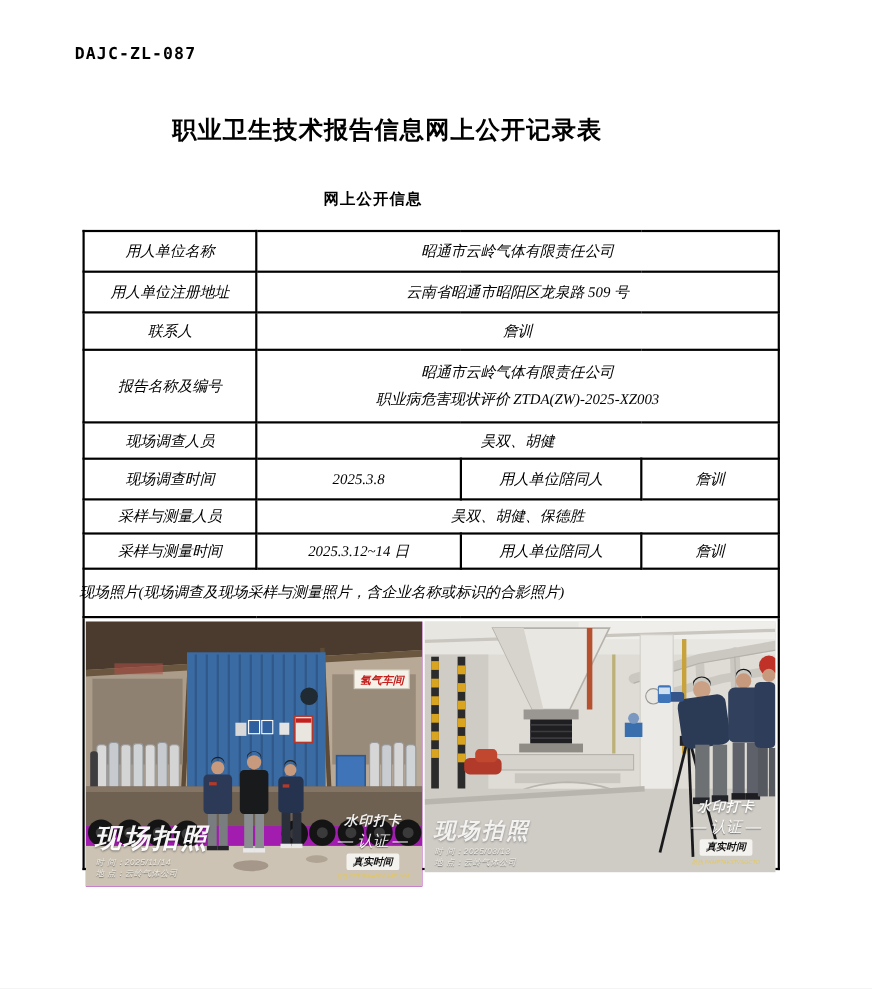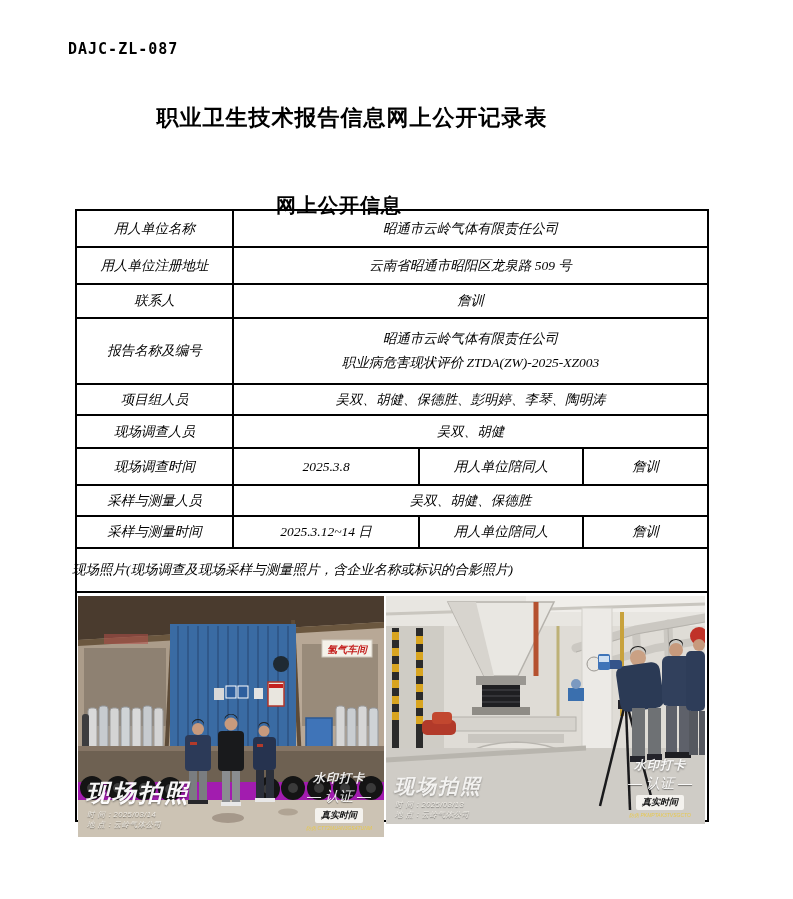--- a/index.html
+++ b/index.html
@@ -12,21 +12,21 @@
     position:absolute; left:68px; top:40px;
     font-family:"DejaVu Sans Mono", monospace;
     font-weight:bold; font-size:15px; letter-spacing:1px;
   }
   .title {
     position:absolute; left:0; top:103px; width:704px;
     text-align:center; font-weight:bold; font-size:22px; letter-spacing:1px;
   }
   .subtitle {
     position:absolute; left:0; top:172px; width:678px;
-    text-align:center; font-weight:bold; font-size:20px; letter-spacing:1px;margin-top:20px;
+    text-align:center; font-weight:bold; font-size:14px; letter-spacing:1px;
   }
   .main-table {
     position:absolute; left:75px; top:209px; width:632px;
     border-collapse:collapse; table-layout:fixed;
     font-size:13.5px;
     font-style:italic;
   }
   .main-table td {
     border:2px solid #000; text-align:center; vertical-align:middle;
     padding:2px 4px; overflow:visible;
@@ -98,24 +98,20 @@
     <tr class="r3">
       <td>联系人</td>
       <td colspan="3">詹训</td>
     </tr>
     <tr class="r4">
       <td>报告名称及编号</td>
       <td colspan="3">
         <div>昭通市云岭气体有限责任公司</div>
         <div style="margin-top:6px;">职业病危害现状评价 ZTDA(ZW)-2025-XZ003</div>
       </td>
-    </tr>
-    <tr class="r5">
-      <td>项目组人员</td>
-      <td colspan="3">吴双、胡健、保德胜、彭明婷、李琴、陶明涛</td>
     </tr>
     <tr class="r6">
       <td>现场调查人员</td>
       <td colspan="3">吴双、胡健</td>
     </tr>
     <tr class="r7">
       <td>现场调查时间</td>
       <td>2025.3.8</td>
       <td>用人单位陪同人</td>
       <td>詹训</td>
@@ -259,21 +255,21 @@
                   <rect x="188" y="174" width="8" height="29" fill="#2b2f3a"></rect>
               <rect x="177" y="202" width="10" height="4" fill="#e8e8e8"></rect>
                   <rect x="187" y="202" width="10" height="4" fill="#e8e8e8"></rect>
             </g>
           </svg>
           <svg width="306" height="241" viewBox="0 0 306 241" style="pointer-events:none">
             <rect x="244" y="44" width="50" height="17" fill="#f5f2ea" stroke="#cfc9bd" stroke-width="1"></rect>
             <text x="269" y="57" text-anchor="middle" font-size="10" fill="#c4201e" font-weight="bold">氢气车间</text>
           </svg>
           <div class="wm-title">现场拍照</div>
-          <div class="wm-line wm-time-l">时 间：2025/03/14</div>
+          <div class="wm-line wm-time-l">时 间：2025/11/14</div>
           <div class="wm-line wm-loc-l">地 点：云岭气体公司</div>
           <div class="stamp">
             <div class="s1">水印打卡</div>
             <div class="s2">— 认证 —</div>
             <div class="badge">真实时间</div>
             <div class="code">防伪 CTT2MUAN3GS4TUNM</div>
           </div>
         </div>
 
         <div class="photo photo-right">

